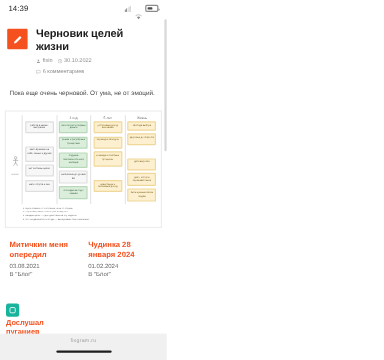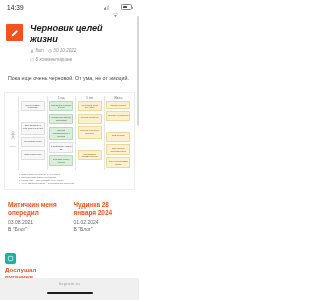--- a/index.html
+++ b/index.html
@@ -99,21 +99,20 @@
     flex: 0 0 17px;
     border-radius: 1px;
     display: flex;
     align-items: center;
     justify-content: center;
     margin-top: 1px;
   }
   .head-text {
     padding-left: 7px;
     min-width: 0;
-    font-style: italic;
   }
   .post-title {
     font-size: 9.2px;
     line-height: 11px;
     font-weight: 700;
     color: #1c1c1c;
     letter-spacing: -0.1px;
   }
   .meta-row {
     display: flex;

